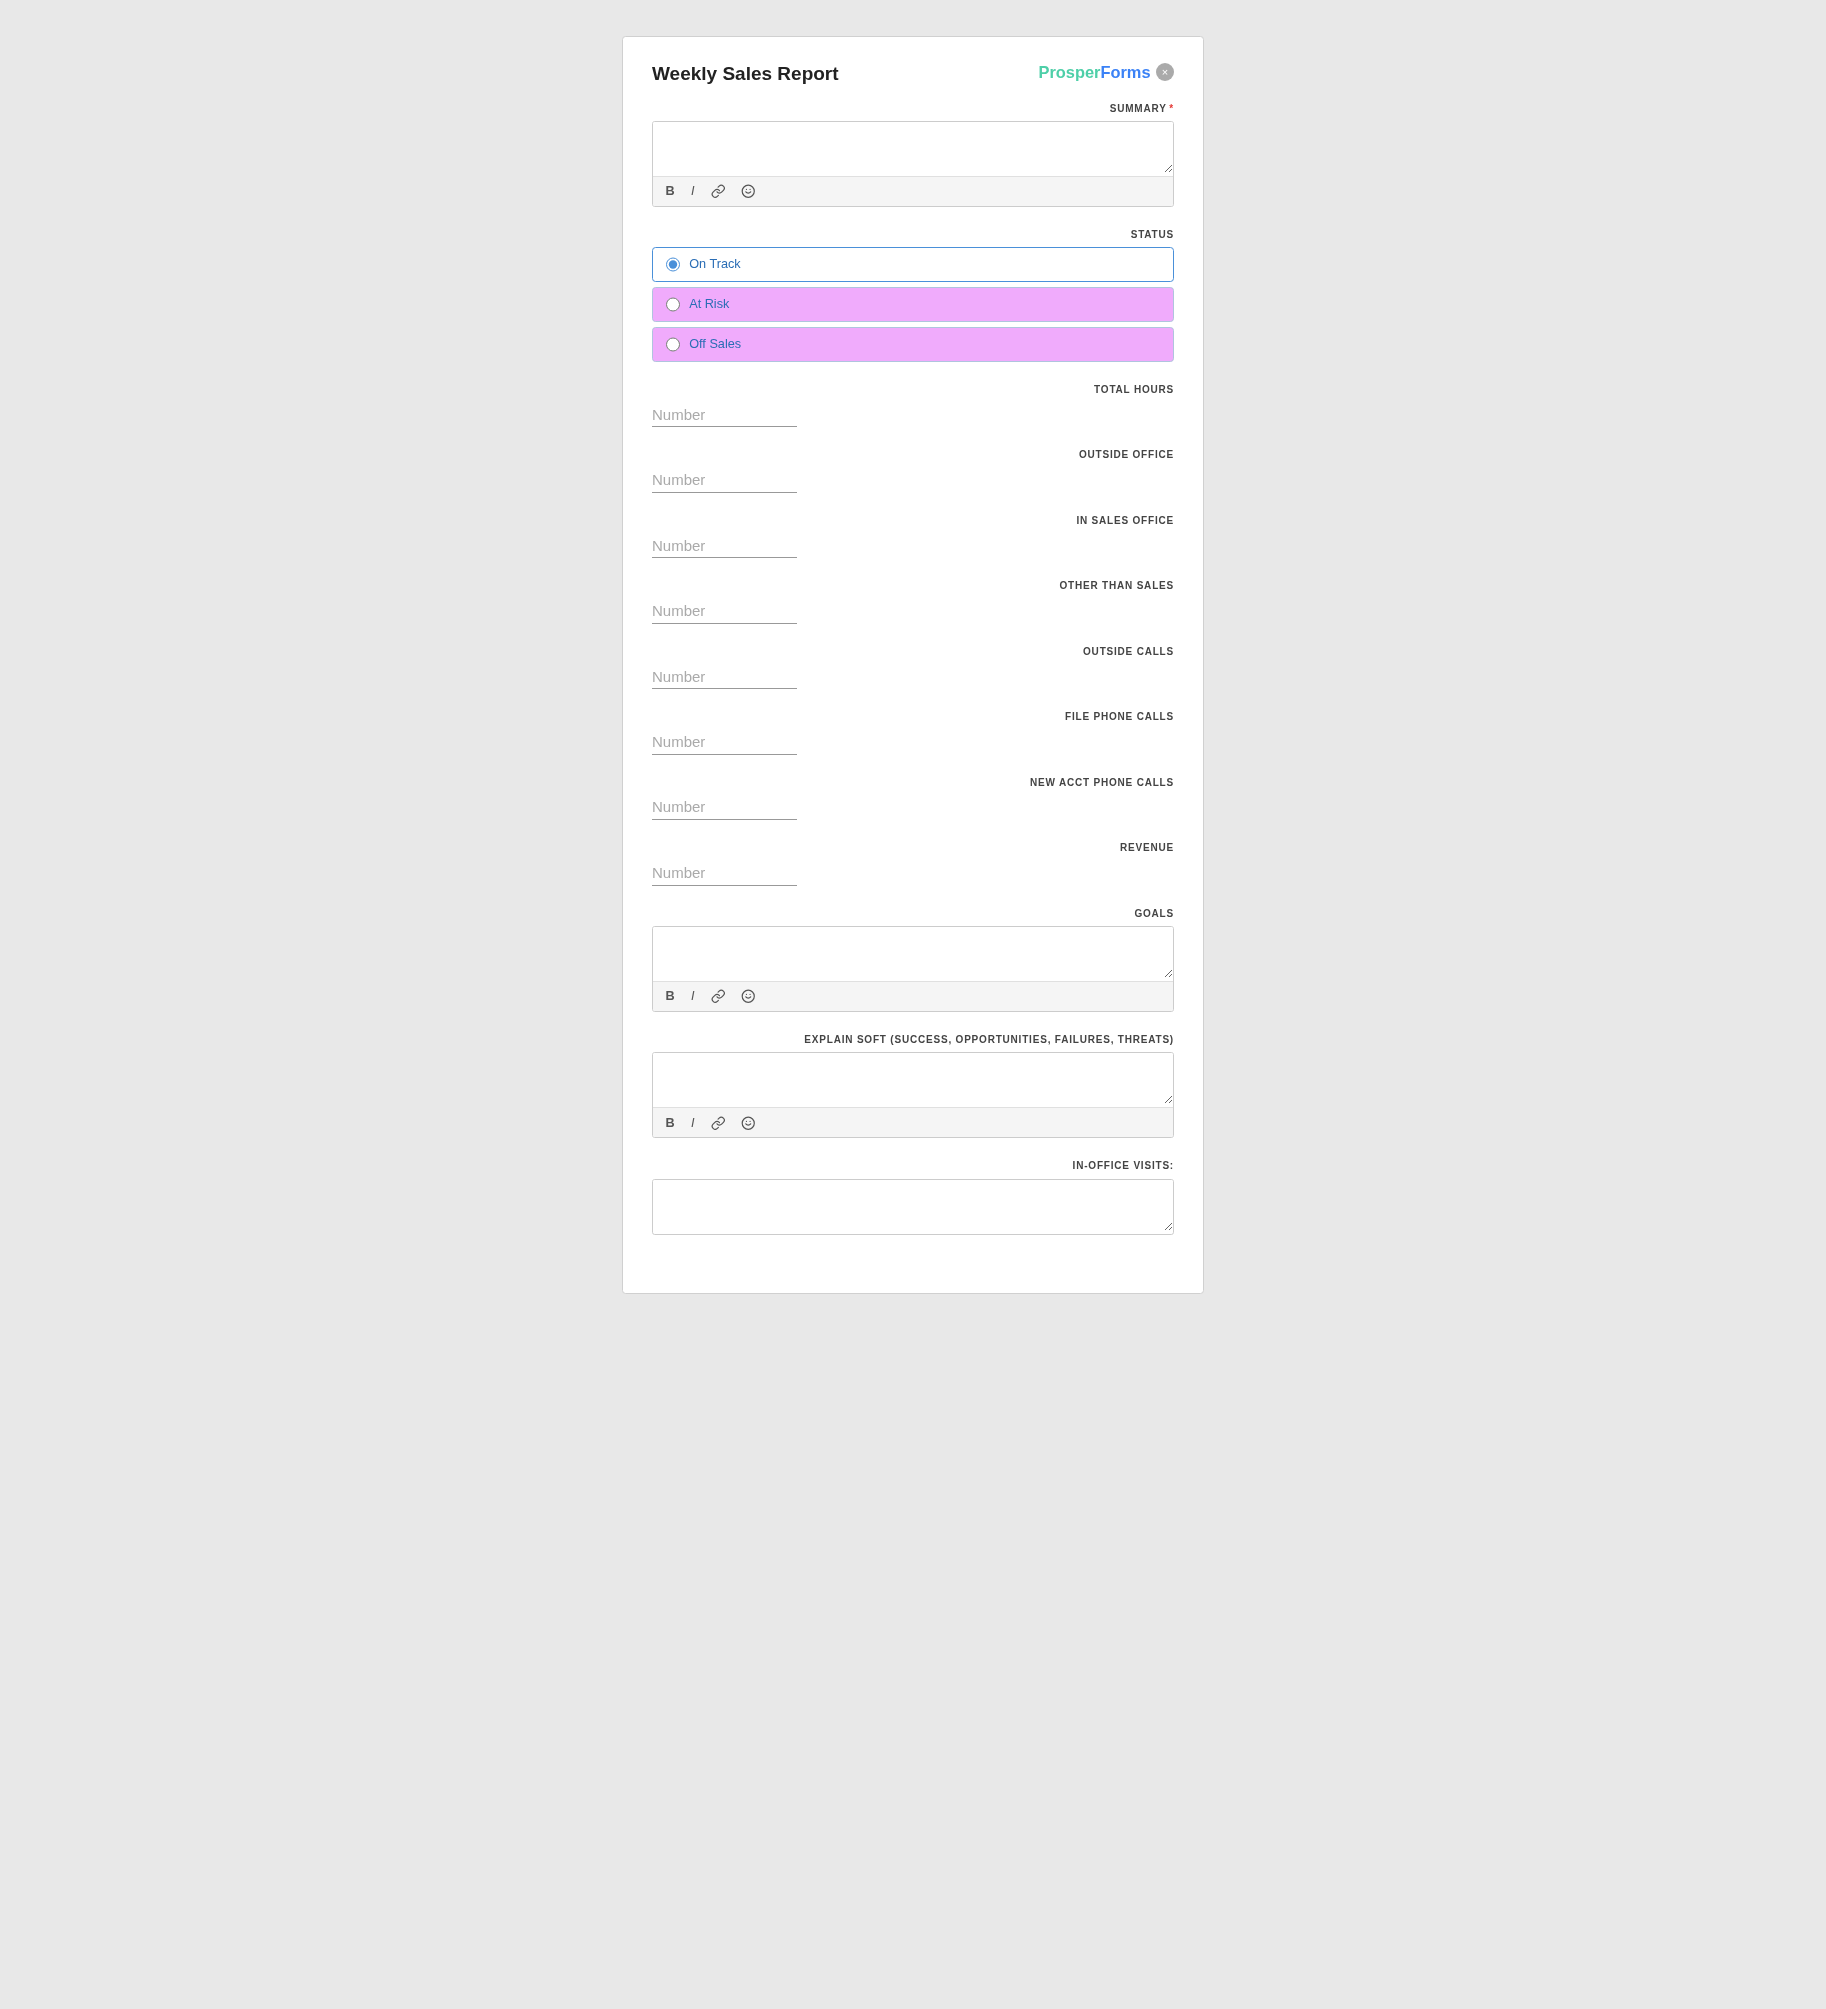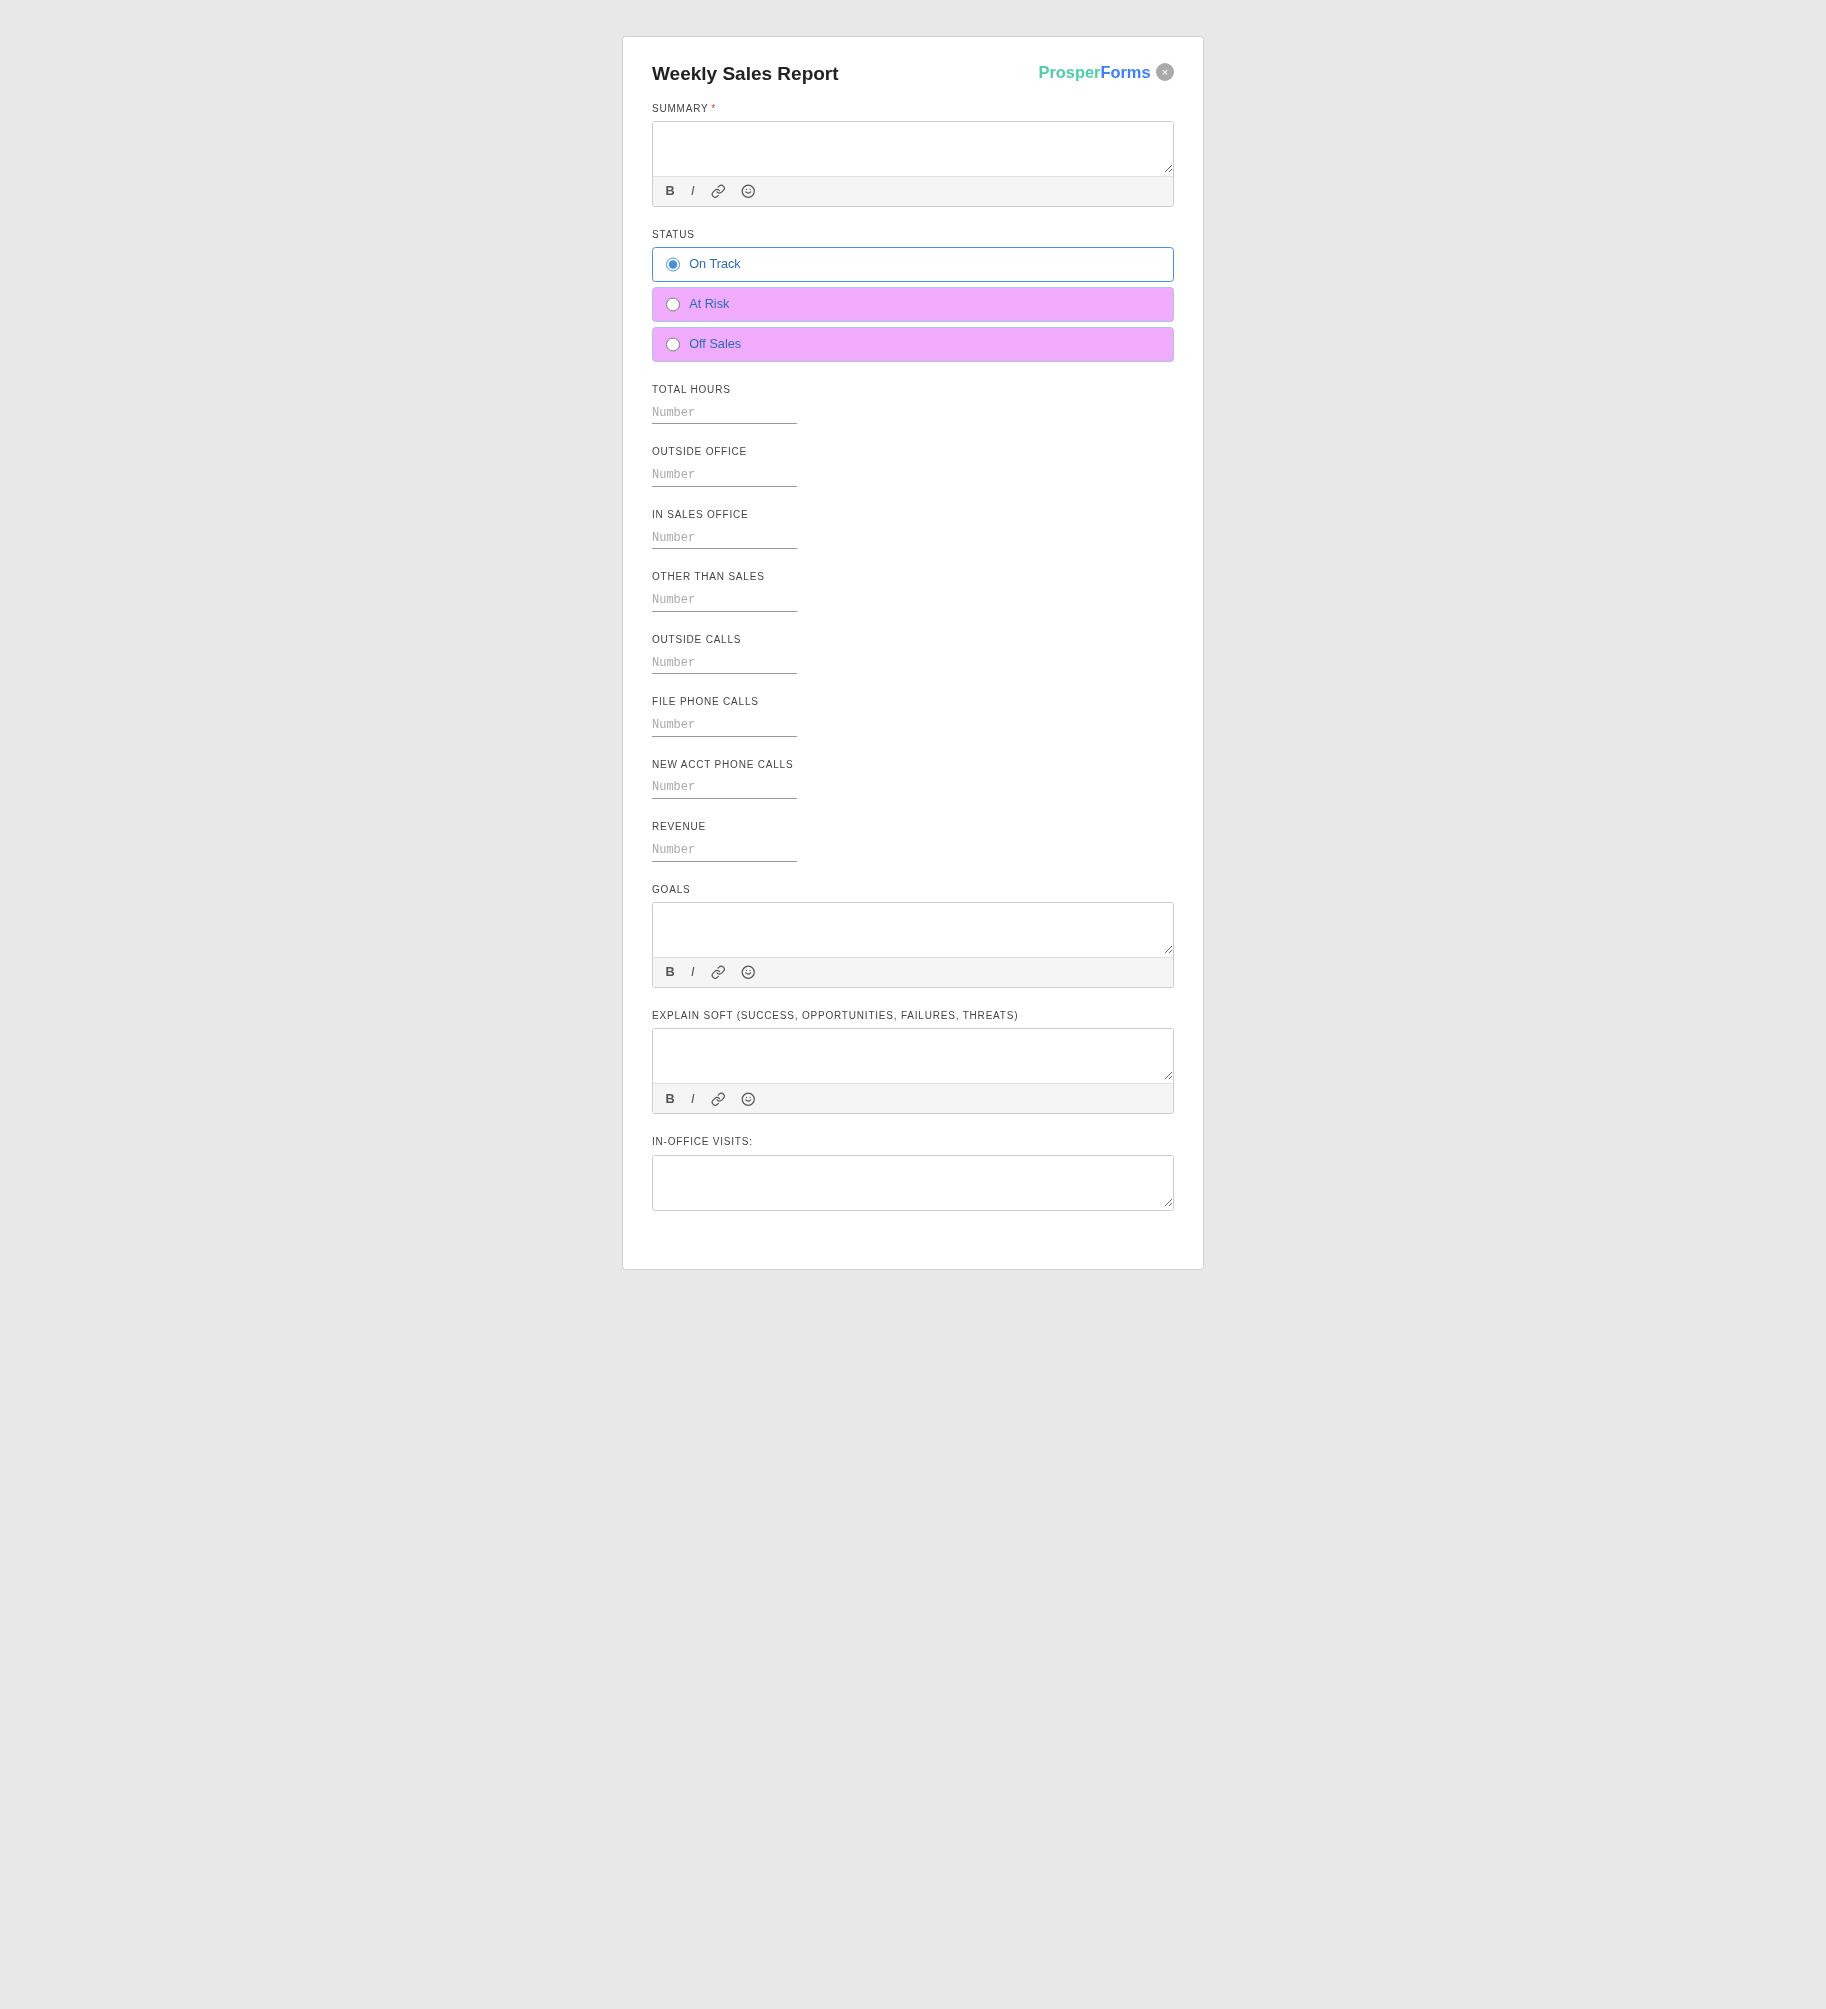--- a/index.html
+++ b/index.html
@@ -67,25 +67,26 @@
       cursor: pointer;
       display: flex;
       align-items: center;
       justify-content: center;
       margin-left: 5.5px;
       flex-shrink: 0;
     }
 
     .section-label {
       font-size: 10px;
-      font-weight: 400;
+      font-weight: 700;
       letter-spacing: 0.08em;
       color: #444444;
       margin-bottom: 7.3px;
       text-transform: uppercase;
+      text-align: right;
     }
 
     .required-star {
       color: #e53935;
       margin-left: 2.7px;
     }
 
     .form-section {
       margin-bottom: 22px;
     }
@@ -176,25 +177,25 @@
     .number-field-container {
       display: flex;
       flex-direction: column;
     }
 
     .number-input {
       border: none;
       border-bottom: 0.9px solid #999999;
       outline: none;
       padding: 3.6px 0;
-      font-size: 12px;
+      font-size: 15px;
       color: #333333;
       width: 145px;
       background: transparent;
-      font-family: Liberation Mono, monospace;
+      font-family: Liberation Sans, sans-serif;
     }
 
     .number-input::placeholder {
       color: #aaaaaa;
     }
 
     .header-right {
       display: flex;
       align-items: center;
     }

